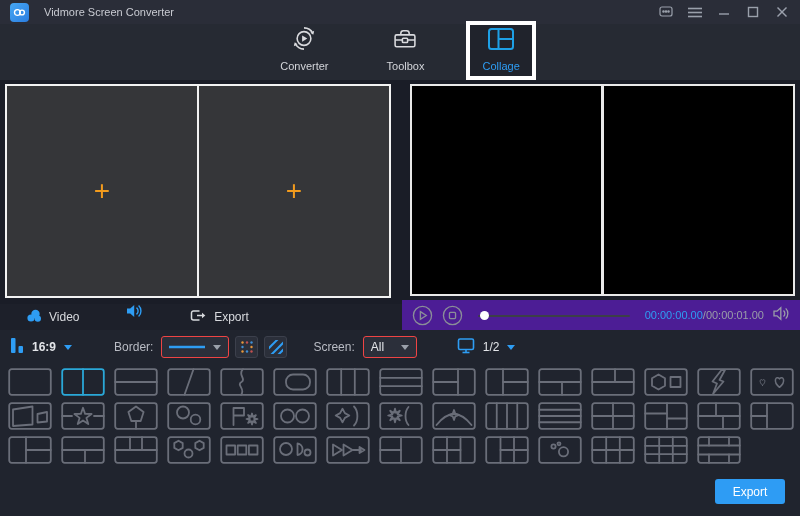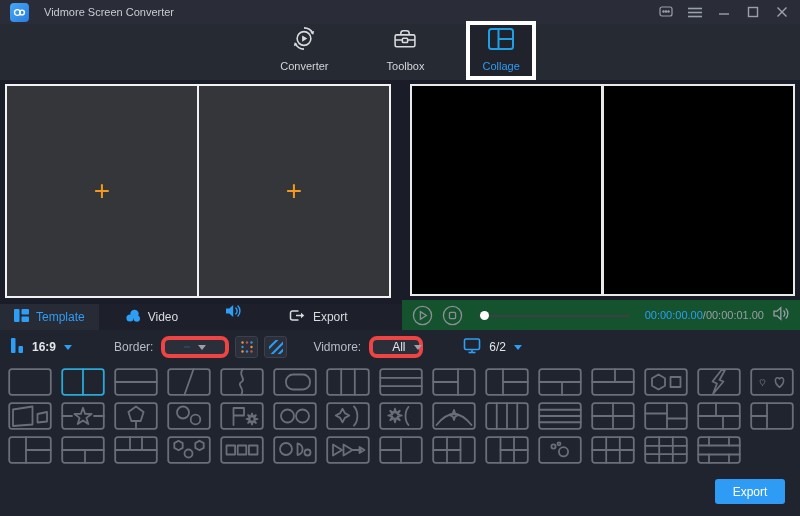--- a/index.html
+++ b/index.html
@@ -37,38 +37,38 @@
 
   .tabbar{position:absolute;left:0;bottom:0;width:100%;height:26px;background:#1d202a;display:flex;align-items:stretch;}
   .tab{display:flex;align-items:center;gap:7px;padding:0 14px;font-size:12px;color:#d8dade;}
   .tab.active{background:#272b36;color:var(--accent);}
 
   .right-col{flex:1;position:relative;}
   .preview{position:absolute;left:8px;top:4px;width:385px;height:212px;background:#000;
     border:2px solid #e9e9e9;display:flex;}
   .pcell{flex:1;background:#000;}
   .pcell + .pcell{border-left:3px solid #e9e9e9;}
-  .playback{position:absolute;left:0;bottom:0;width:100%;height:30px;background:#14532d;
+  .playback{position:absolute;left:0;bottom:0;width:100%;height:30px;background:#4c1d95;
     display:flex;align-items:center;padding:0 10px;gap:9px;}
   .pb-btn{width:21px;height:21px;display:flex;align-items:center;justify-content:center;}
   .slider{flex:1;height:21px;position:relative;margin:0 6px;}
   .slider .track{position:absolute;left:0;right:0;top:10px;height:2px;background:#3c3f48;border-radius:1px;}
   .slider .knob{position:absolute;top:6px;width:9px;height:9px;border-radius:50%;background:#ffffff;}
   .time{font-size:11px;white-space:nowrap;}
   .time .cur{color:var(--accent);}
   .time .sep,.time .tot{color:#9a9ea8;}
 
   
   .bottom{height:186px;background:#20242e;position:relative;}
   .toolbar{height:34px;display:flex;align-items:center;padding:0 10px;font-size:12px;color:#cfd2d8;}
   .caret{width:0;height:0;border-left:4px solid transparent;border-right:4px solid transparent;
     border-top:5px solid var(--accent);display:inline-block;}
   .caret.gray{border-top-color:#9aa0aa;}
-  .dd{background:#2b2f3a;border:4px solid #ef4444;border-radius:8px;height:22px;display:flex;
-    align-items:center;padding:0 19px;gap:8px;}
+  .dd{background:#2b2f3a;border:1px solid #ef4444;border-radius:3px;height:22px;display:flex;
+    align-items:center;padding:0 7px;gap:8px;}
   .sq-btn{background:#2b2f3a;border:1px solid #3c404c;border-radius:3px;width:23px;height:22px;
     display:flex;align-items:center;justify-content:center;}
   .toolbar .lab{color:#b9bcc4;}
   .aspect-group{display:flex;align-items:center;gap:8px;font-weight:bold;}
   .spacer-a{width:42px;} .spacer-b{width:26px;} .spacer-c{width:40px;}
   .pager{display:flex;align-items:center;gap:8px;}
   .pager .pg{color:#e3e5e9;}
 
   .grid{padding:4px 0 0 8px;}
   .tpl-row{display:flex;gap:9px;margin-bottom:6px;}
@@ -163,30 +163,20 @@
   <div class="left-col">
     <div class="editor">
       <div class="ecell">
         <span class="plus">+</span>
       </div>
       <div class="ecell">
         <span class="plus">+</span>
       </div>
     </div>
     <div class="tabbar">
-      <div class="tab active">
-        <span>
-          <svg width="15" height="13" viewBox="0 0 15 13" fill="#2e9df4">
-            <rect x="0" y="0" width="5.5" height="13" rx="1"></rect>
-            <rect x="7.5" y="0" width="7.5" height="5.4" rx="1"></rect>
-            <rect x="7.5" y="7.6" width="7.5" height="5.4" rx="1"></rect>
-          </svg>
-        </span>
-        <span>Template</span>
-      </div>
       <div class="tab" style="margin-left:12px;">
         <span>
           <svg width="16" height="14" viewBox="0 0 16 14" fill="#2e9df4">
             <circle cx="5" cy="9" r="3.6"></circle>
               <circle cx="9.5" cy="5" r="4.2"></circle>
               <circle cx="11.8" cy="9.6" r="3.2"></circle>
           </svg>
         </span>
         <span>Video</span>
       </div>
@@ -280,35 +270,35 @@
       </svg>
     </div>
     <div class="sq-btn" style="margin-left:6px;">
       <svg width="14" height="14" viewBox="0 0 14 14" stroke="#2e9df4" stroke-width="2">
         <line x1="-1" y1="9" x2="9" y2="-1"></line>
           <line x1="2" y1="15" x2="15" y2="2"></line>
           <line x1="8" y1="16" x2="16" y2="8"></line>
       </svg>
     </div>
     <span class="spacer-b"></span>
-    <span class="lab">Vidmore:</span>
+    <span class="lab">Screen:</span>
     <div class="dd" style="width:54px;margin-left:8px;justify-content:space-between;">
       <span style="color:#e3e5e9;">All</span>
       <span class="caret gray"></span>
     </div>
     <span class="spacer-c"></span>
     <div class="pager">
       <span>
         <svg width="18" height="17" viewBox="0 0 18 17" fill="none" stroke="#2e9df4" stroke-width="1.6">
           <rect x="1.5" y="2" width="15" height="10.5" rx="1.5"></rect>
           <line x1="9" y1="12.5" x2="9" y2="15"></line>
           <line x1="5.5" y1="15.5" x2="12.5" y2="15.5"></line>
         </svg>
       </span>
-      <span class="pg">6/2</span>
+      <span class="pg">1/2</span>
       <span class="caret"></span>
     </div>
   </div>
 
   <div class="grid" id="template-grid">
       <div class="tpl-row">
         <div class="tpl"><svg viewBox="0 0 44 28" width="44" height="28" fill="none" stroke="#6a6e79" stroke-width="1.8" stroke-linejoin="round" stroke-linecap="round">
             <rect x="1.2" y="1.2" width="41.6" height="25.6" rx="2.5"></rect>
           </svg></div>
         <div class="tpl sel"><svg viewBox="0 0 44 28" width="44" height="28" fill="none" stroke="#2aa8d8" stroke-width="1.8" stroke-linejoin="round" stroke-linecap="round">

